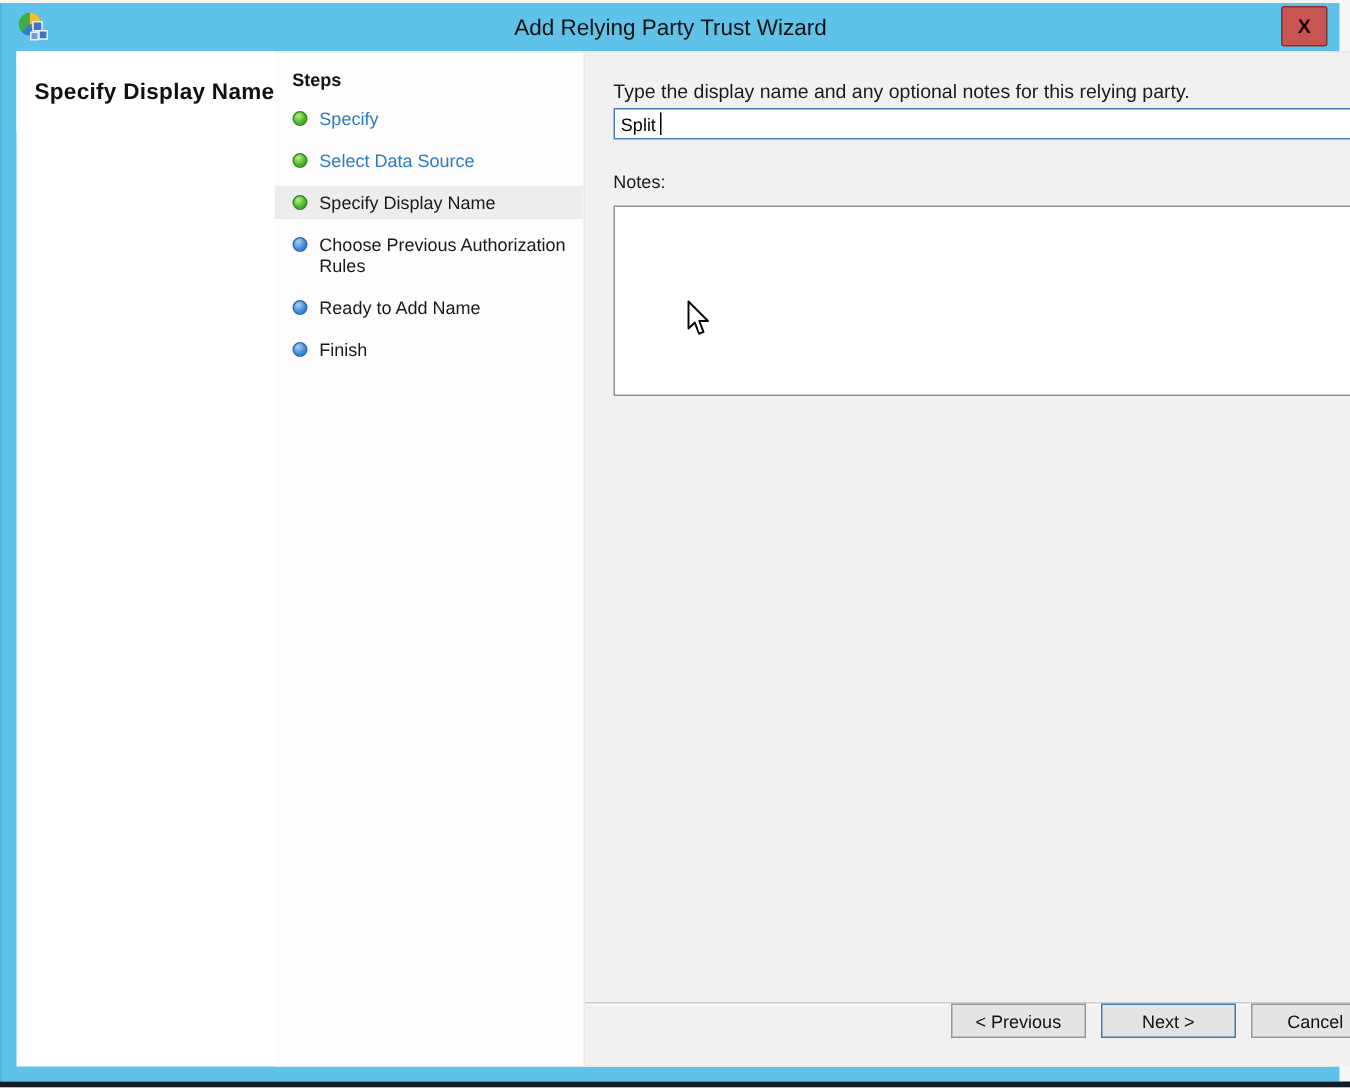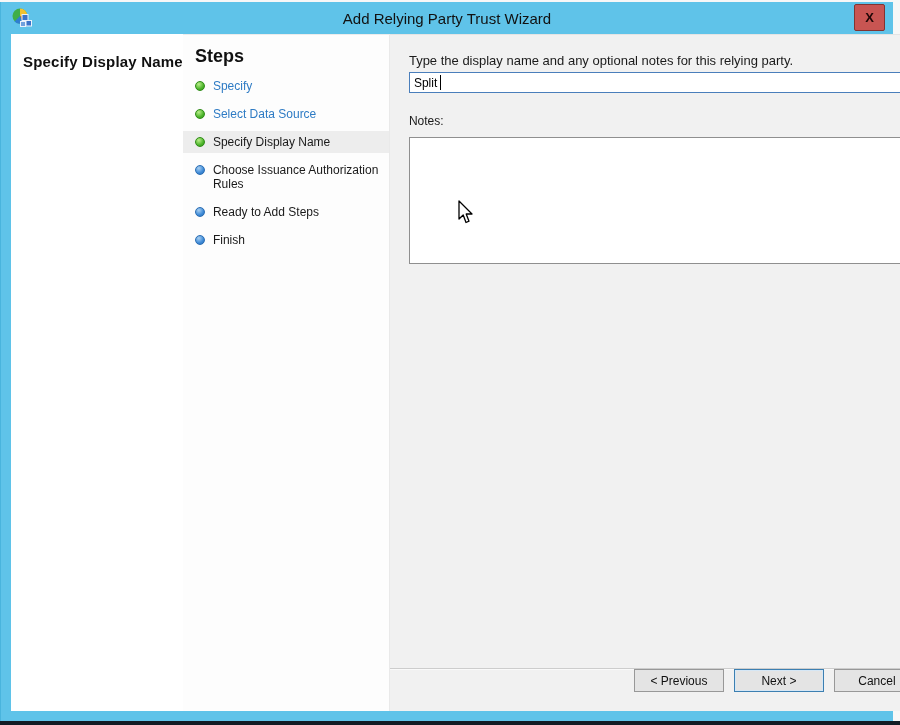--- a/index.html
+++ b/index.html
@@ -42,21 +42,21 @@
   .header-title { font-size: 15px; font-weight: bold; color: #101010; letter-spacing: 0.2px; }
 
   .body { flex: 1; display: flex; min-height: 0; }
 
   
   .sidebar {
     width: 207px; flex: none; background: #fdfdfd;
     border-top: 1px solid #ececec; border-right: 1px solid #e9e9e9;
     padding-top: 8px; overflow: hidden;
   }
-  .steps-heading { font-size: 18px; font-weight: bold; padding: 3px 0 2px 12px; color: #111; }
+  .steps-heading { font-size: 12px; font-weight: bold; padding: 3px 0 2px 12px; color: #111; }
   .step-row {
     display: flex; align-items: flex-start;
     padding: 4px 6px 4px 12px; margin-top: 6px;
     font-size: 12px; line-height: 14px;
   }
   .step-row.current { background: #ededed; }
   .dot {
     width: 10px; height: 10px; border-radius: 50%; flex: none;
     margin-right: 8px; margin-top: 2px;
   }
@@ -168,25 +168,25 @@
         <div class="step-row">
           <span class="dot green"></span>
           <span class="step-label link">Select Data Source</span>
         </div>
         <div class="step-row current">
           <span class="dot green"></span>
           <span class="step-label plain">Specify Display Name</span>
         </div>
         <div class="step-row">
           <span class="dot blue"></span>
-          <span class="step-label plain">Choose Issuance Authorization Rules</span>
+          <span class="step-label plain">Choose Previous Authorization Rules</span>
         </div>
         <div class="step-row">
           <span class="dot blue"></span>
-          <span class="step-label plain">Ready to Add Steps</span>
+          <span class="step-label plain">Ready to Add Name</span>
         </div>
         <div class="step-row">
           <span class="dot blue"></span>
           <span class="step-label plain">Finish</span>
         </div>
       </div>
 
       <div class="main">
 
         <div class="intro">Type the display name and any optional notes for this relying party.</div>

